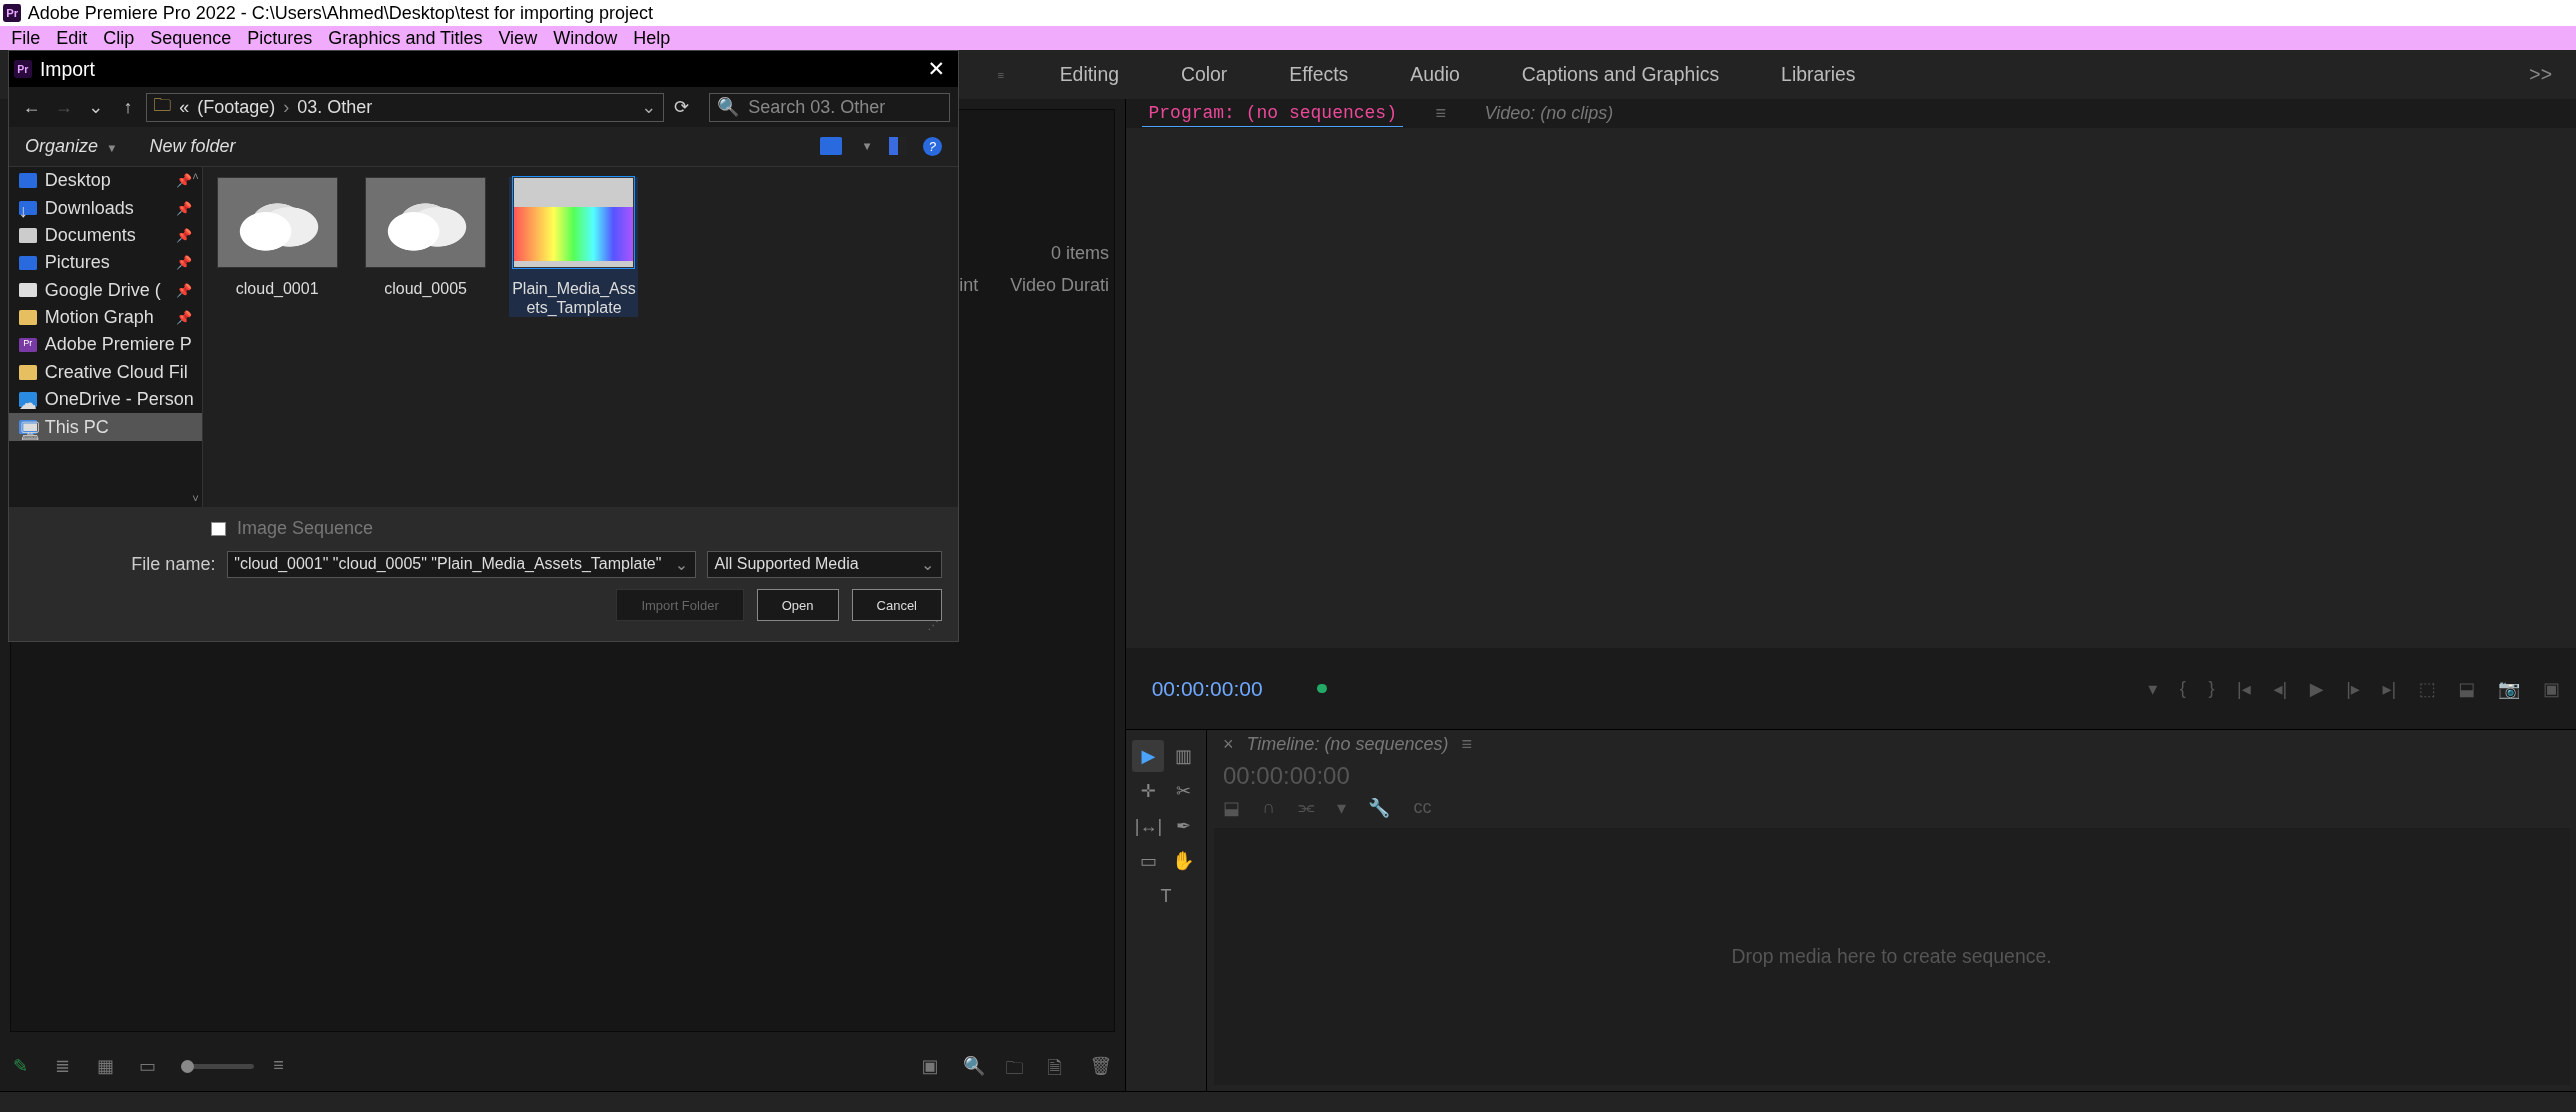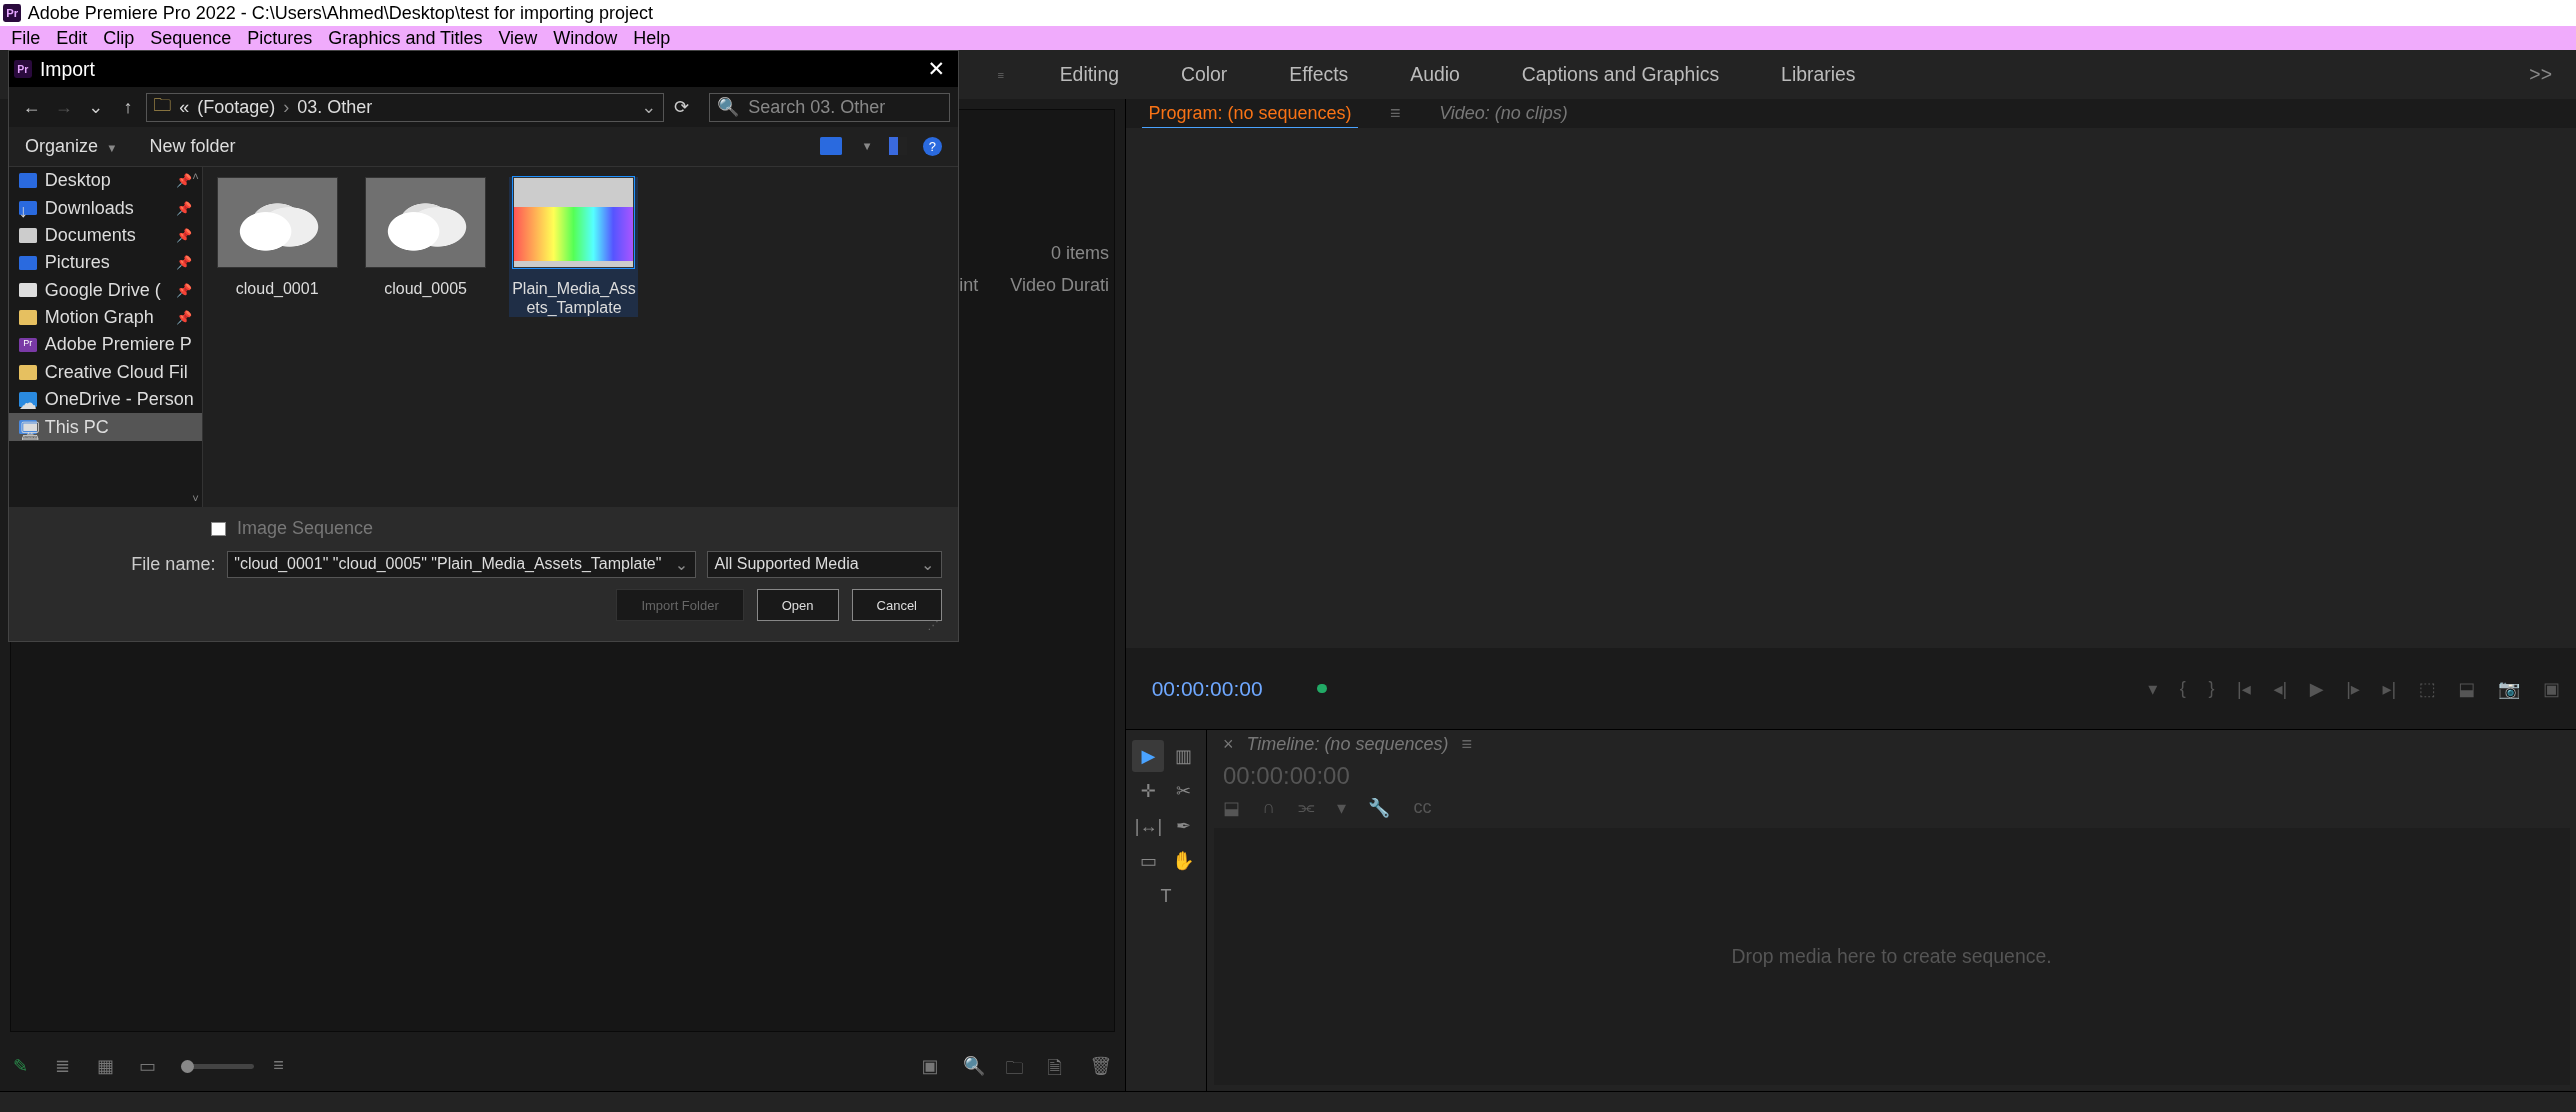--- a/index.html
+++ b/index.html
@@ -34,21 +34,21 @@
 .project-toolbar { height: 49px; display: flex; align-items: center; padding: 0 13px; gap: 19.4px; color: #777; }
 .project-toolbar .spacer { flex: 1; }
 .project-toolbar svg, .project-toolbar .ico { width: 22.6px; height: 22.6px; }
 .zoom-slider { width: 73px; height: 4.9px; background: #444; position: relative; border-radius: 2.4px; }
 .zoom-slider .knob { position: absolute; left: 0; top: -4px; width: 13px; height: 13px; background: #888; border-radius: 50%; }
 
 
 .monitor-row { height: 631px; display: flex; flex-direction: column; border-bottom: 1.6px solid #000; }
 .monitor-tabs { height: 29px; display: flex; align-items: center; gap: 32px; padding: 0 16px; font-size: 18px; color: #777; font-style: italic; }
 .monitor-tabs .tab { padding: 3.2px 6.5px; }
-.monitor-tabs .tab.active { border-bottom: 1.6px solid #4aa3ff; font-style: normal; color: #f97316; }
+.monitor-tabs .tab.active { border-bottom: 1.6px solid #4aa3ff; font-style: normal; color: #ec4899; font-family: Liberation Mono, monospace; }
 .monitor-view { flex: 1; background: #232323; }
 .monitor-controls { height: 81px; display: flex; align-items: center; padding: 0 16px; color: #555; gap: 22.6px; font-size: 18px; }
 .monitor-controls .tc { color: #6fa8ff; font-size: 21px; margin-right: auto; margin-left: 9.7px; }
 .monitor-controls .dot { width: 9.7px; height: 9.7px; background: #2a6; border-radius: 50%; display:inline-block; margin-left:32px;}
 .monitor-controls .spacer { flex:1; }
 .monitor-controls .grp { display:flex; gap:22.6px; align-items:center; }
 
 
 .timeline-row { flex: 1; display: flex; }
 .tool-col { width: 81px; background: #232323; border-right: 0.8px solid #000; display: flex; flex-direction: column; align-items: center; padding: 9.7px 0; gap: 3.2px; }
@@ -72,21 +72,21 @@
 .dlg-nav { height: 40px; background: #191919; display: flex; align-items: center; padding: 0 8px; gap: 3.2px; }
 .dlg-nav .arrow { width: 29px; height: 29px; display: flex; align-items: center; justify-content: center; color: #ccc; }
 .dlg-nav .arrow.dis { color: #555; }
 .dlg-nav .crumb-box { flex: 0 0 518px; height: 29px; background: #191919; border: 0.8px solid #555; display: flex; align-items: center; padding: 0 6.5px; gap: 8px; font-size: 18px; color: #ddd; }
 .dlg-nav .crumb-box .folder-ico { color: #e6c060; }
 .dlg-nav .crumb-box .sep { color: #888; }
 .dlg-nav .crumb-box .drop { margin-left: auto; color: #aaa; }
 .dlg-nav .refresh { width: 29px; display:flex; align-items:center; justify-content:center; color:#ccc; }
 .dlg-nav .search-box { flex: 1; height: 29px; background: #191919; border: 0.8px solid #555; display: flex; align-items: center; padding: 0 8px; color: #888; margin-left: 9.7px; gap: 8px; }
 
-.dlg-toolbar { height: 40px; background: #202020; display: flex; align-items: center; padding: 0 16px; gap: 32px; font-size: 18px; color: #ddd; border-bottom: 0.8px solid #333; }
+.dlg-toolbar { height: 40px; background: #202020; display: flex; align-items: center; padding: 0 16px; gap: 32px; font-size: 18px; color: #ddd; border-bottom: 0.8px solid #333; font-style: italic; }
 .dlg-toolbar .drop-arrow { font-size: 11.3px; color: #888; margin-left: 3.2px; }
 .dlg-toolbar .right-icons { margin-left: auto; display: flex; gap: 16px; align-items: center; }
 .dlg-toolbar .view-ico { background:#2a6adf; width:22.6px; height:18px; border-radius:1.6px; }
 .dlg-toolbar .prev-ico { width:18px; height:18px; background: linear-gradient(90deg,#3a6adf 50%,#222 50%); }
 .dlg-toolbar .help-ico { width:19.4px; height:19.4px; background:#2a6adf; border-radius:50%; color:#fff; font-size:13px; display:flex; align-items:center; justify-content:center; }
 
 .dlg-body { display: flex; height: 340px; background: #191919; }
 .dlg-tree { width: 194px; background: #191919; border-right: 0.8px solid #333; overflow: hidden; font-size: 18px; position: relative; }
 .dlg-tree .item { display: flex; align-items: center; padding: 3.2px 9.7px; gap: 8px; color: #ddd; white-space: nowrap; }
 .dlg-tree .item.sel { background: #555; }

